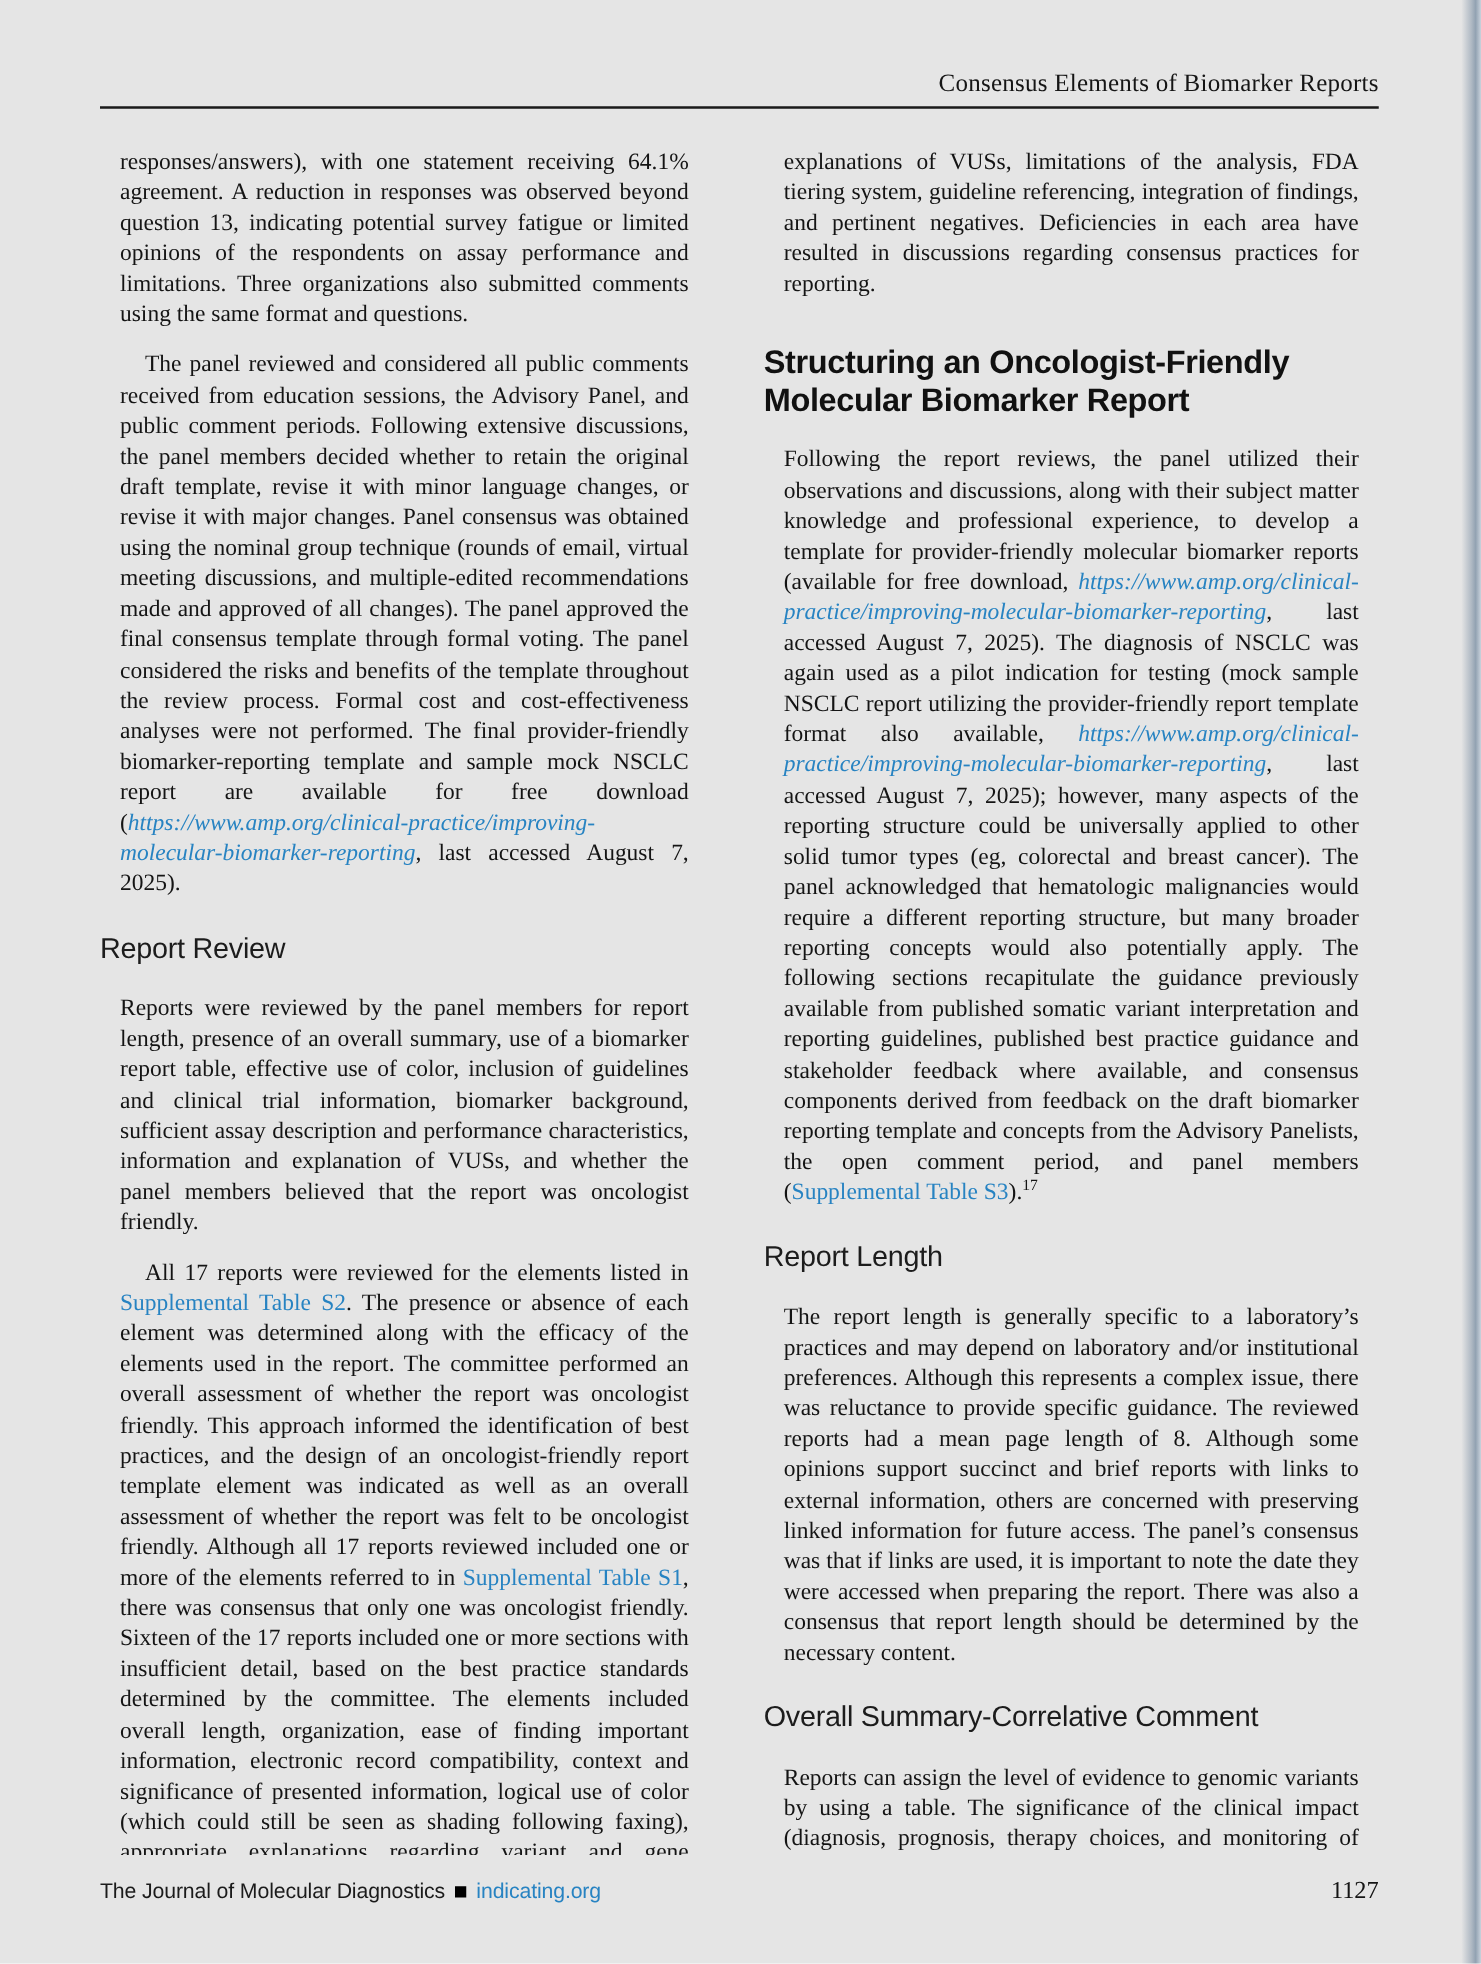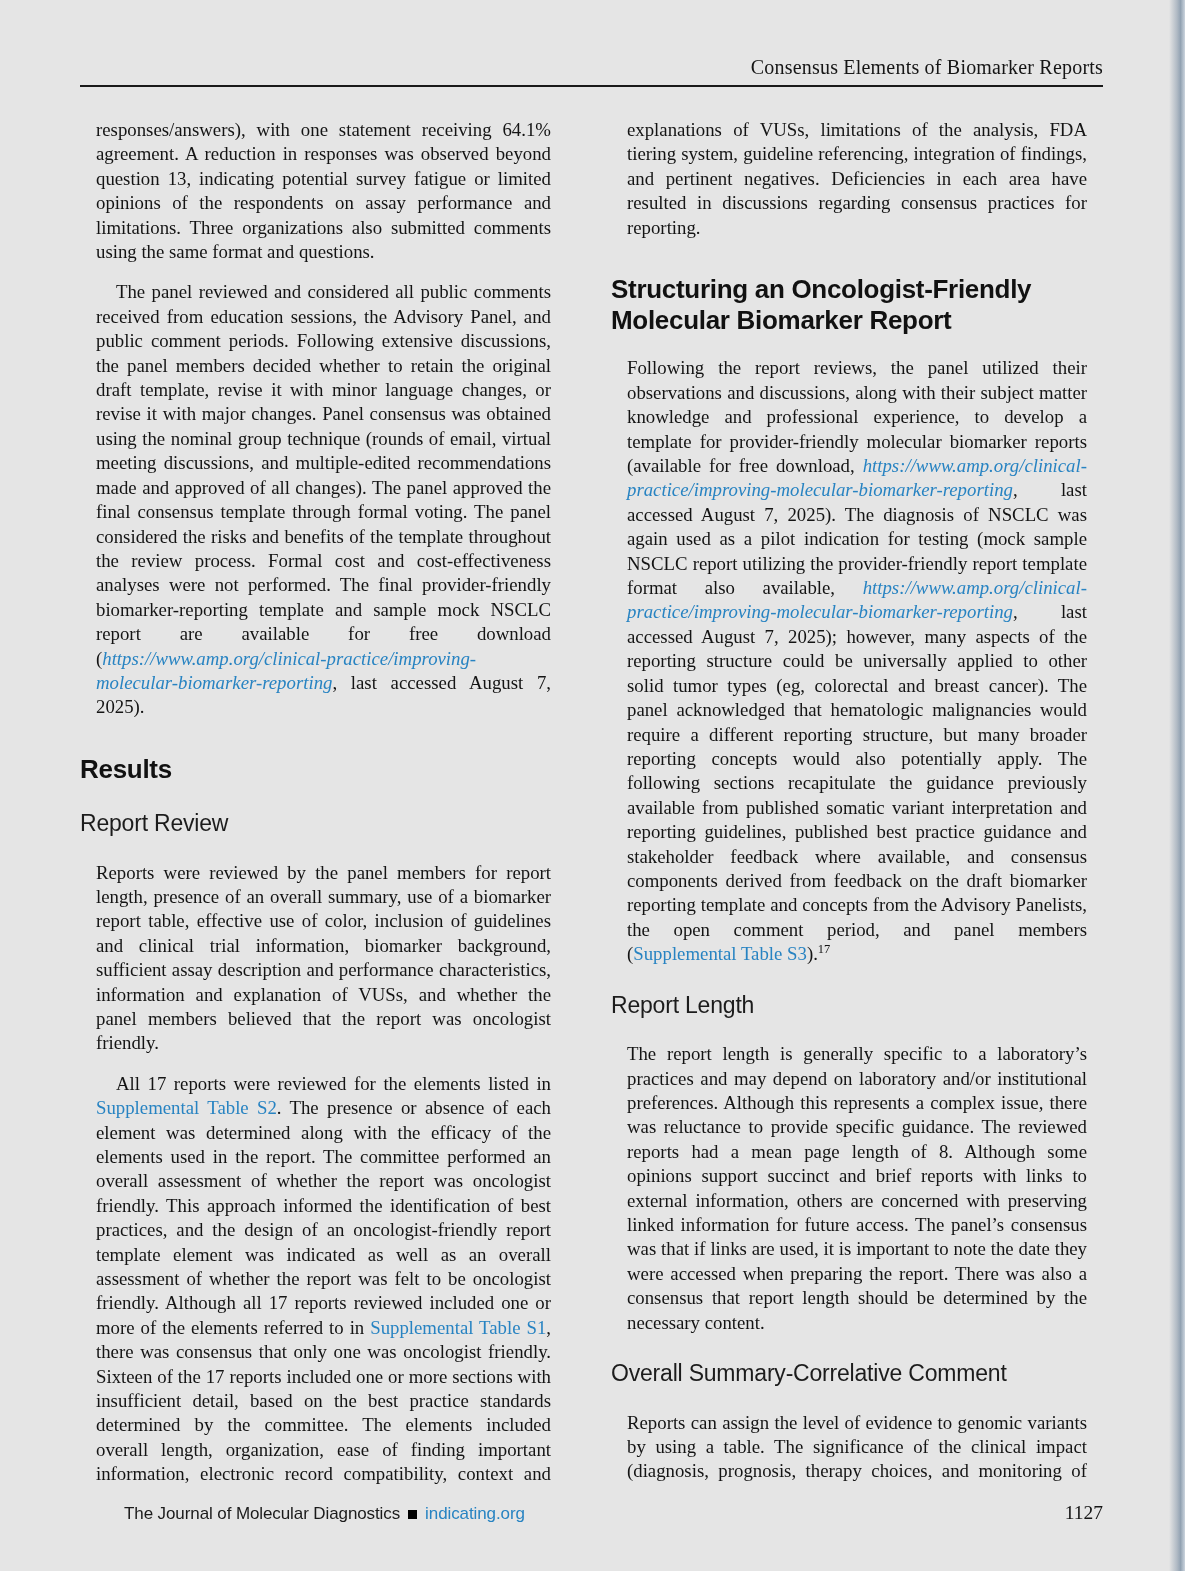--- a/index.html
+++ b/index.html
@@ -22,40 +22,39 @@
   .h1{font:700 26px/1.2 "Liberation Sans", sans-serif;letter-spacing:-.3px;
         color:#111;margin:34px 0 20px;text-align:left;}
   .h2{font:400 23px/1.2 "Liberation Sans", sans-serif;letter-spacing:-.2px;
         color:#1c1c1c;margin:25px 0 23px;text-align:left;}
   .link{color:#2783c2;text-decoration:none;cursor:pointer;}
   .link.it{font-style:italic;}
   sup.sup{font-size:12.5px;line-height:0;}
   .footer{position:absolute;left:80px;top:1502px;width:1023px;display:flex;
         justify-content:space-between;align-items:baseline;}
   .footer-left{font:17px "Liberation Sans", sans-serif;color:#1b1b1b;letter-spacing:-.1px;
-        display:flex;align-items:center;margin-left:44px;}
+        display:flex;align-items:center;}
   .sq{display:inline-block;width:9px;height:9px;background:#000;margin:0 8px;}
   .site{font:17px "Liberation Sans", sans-serif;color:#2783c2;text-decoration:none;cursor:pointer;}
   .pagenum{font:19.5px "Liberation Serif", serif;color:#151515;}
 </style>
 </head>
 <body>
 
 <div class="page">
   <div class="edge"></div>
 
   <div class="content">
     <div class="running-head">Consensus Elements of Biomarker Reports</div>
     <div class="rule"></div>
 
     <div class="columns">
       <div class="col col-left">
           <p class="body-p"><span>responses/answers), with one statement receiving 64.1% agreement. A reduction in responses was observed beyond question 13, indicating potential survey fatigue or limited opinions of the respondents on assay performance and limitations. Three organizations also submitted comments using the same format and questions.</span></p>
           <p class="body-p indent"><span>The panel reviewed and considered all public comments received from education sessions, the Advisory Panel, and public comment periods. Following extensive discussions, the panel members decided whether to retain the original draft template, revise it with minor language changes, or revise it with major changes. Panel consensus was obtained using the nominal group technique (rounds of email, virtual meeting discussions, and multiple-edited recommendations made and approved of all changes). The panel approved the final consensus template through formal voting. The panel considered the risks and benefits of the template throughout the review process. Formal cost and cost-effectiveness analyses were not performed. The final provider-friendly biomarker-reporting template and sample mock NSCLC report are available for free download (</span><a class="link it">https://www.amp.org/clinical-practice/improving-molecular-biomarker-reporting</a><span>, last accessed August 7, 2025).</span></p>
-          <h2 class="h1">Results</h2>
           <h3 class="h2">Report Review</h3>
           <p class="body-p"><span>Reports were reviewed by the panel members for report length, presence of an overall summary, use of a biomarker report table, effective use of color, inclusion of guidelines and clinical trial information, biomarker background, sufficient assay description and performance characteristics, information and explanation of VUSs, and whether the panel members believed that the report was oncologist friendly.</span></p>
           <p class="body-p indent"><span>All 17 reports were reviewed for the elements listed in </span><a class="link">Supplemental Table S2</a><span>. The presence or absence of each element was determined along with the efficacy of the elements used in the report. The committee performed an overall assessment of whether the report was oncologist friendly. This approach informed the identification of best practices, and the design of an oncologist-friendly report template element was indicated as well as an overall assessment of whether the report was felt to be oncologist friendly. Although all 17 reports reviewed included one or more of the elements referred to in </span><a class="link">Supplemental Table S1</a><span>, there was consensus that only one was oncologist friendly. Sixteen of the 17 reports included one or more sections with insufficient detail, based on the best practice standards determined by the committee. The elements included overall length, organization, ease of finding important information, electronic record compatibility, context and significance of presented information, logical use of color (which could still be seen as shading following faxing), appropriate explanations regarding variant and gene significance, clear identification of each sequenced region,</span></p>
         </div>
       <div class="col col-right">
           <p class="body-p"><span>explanations of VUSs, limitations of the analysis, FDA tiering system, guideline referencing, integration of findings, and pertinent negatives. Deficiencies in each area have resulted in discussions regarding consensus practices for reporting.</span></p>
           <h2 class="h1">Structuring an Oncologist-Friendly Molecular Biomarker Report</h2>
           <p class="body-p"><span>Following the report reviews, the panel utilized their observations and discussions, along with their subject matter knowledge and professional experience, to develop a template for provider-friendly molecular biomarker reports (available for free download, </span><a class="link it">https://www.amp.org/clinical-practice/improving-molecular-biomarker-reporting</a><span>, last accessed August 7, 2025). The diagnosis of NSCLC was again used as a pilot indication for testing (mock sample NSCLC report utilizing the provider-friendly report template format also available, </span><a class="link it">https://www.amp.org/clinical-practice/improving-molecular-biomarker-reporting</a><span>, last accessed August 7, 2025); however, many aspects of the reporting structure could be universally applied to other solid tumor types (eg, colorectal and breast cancer). The panel acknowledged that hematologic malignancies would require a different reporting structure, but many broader reporting concepts would also potentially apply. The following sections recapitulate the guidance previously available from published somatic variant interpretation and reporting guidelines, published best practice guidance and stakeholder feedback where available, and consensus components derived from feedback on the draft biomarker reporting template and concepts from the Advisory Panelists, the open comment period, and panel members (</span><a class="link">Supplemental Table S3</a><span>).</span><sup class="sup">17</sup></p>
           <h3 class="h2">Report Length</h3>
           <p class="body-p"><span>The report length is generally specific to a laboratory’s practices and may depend on laboratory and/or institutional preferences. Although this represents a complex issue, there was reluctance to provide specific guidance. The reviewed reports had a mean page length of 8. Although some opinions support succinct and brief reports with links to external information, others are concerned with preserving linked information for future access. The panel’s consensus was that if links are used, it is important to note the date they were accessed when preparing the report. There was also a consensus that report length should be determined by the necessary content.</span></p>

